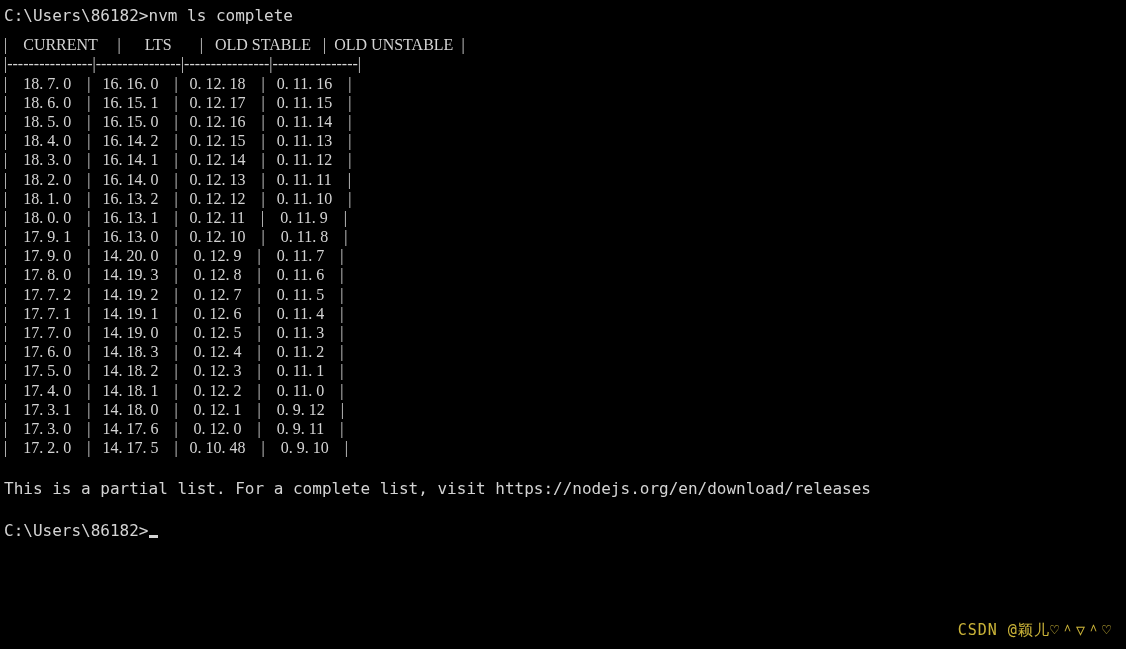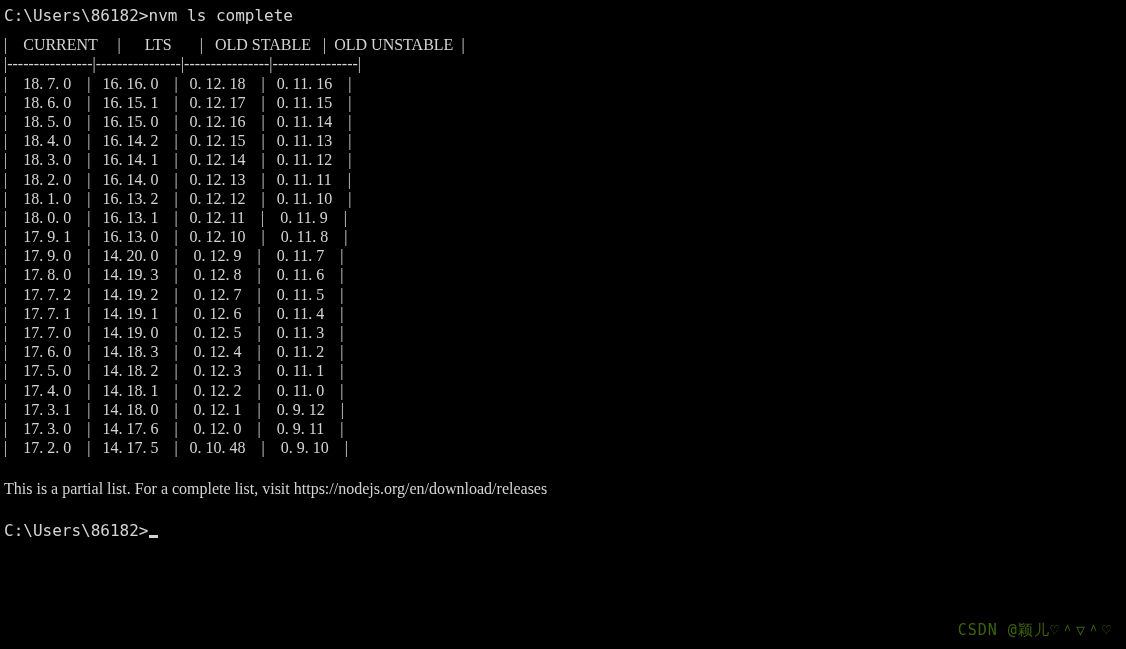--- a/index.html
+++ b/index.html
@@ -27,39 +27,38 @@
       margin-top: 10px;
       white-space: pre;
       font-family: Liberation Serif, serif;
     }
     .header-row, .divider-row, .data-row {
       display: flex;
     }
     .footer-text {
       margin-top: 22px;
       white-space: pre;
-      font-family: Liberation Serif, serif;
     }
     .final-prompt {
       margin-top: 22px;
       white-space: pre;
     }
     .cursor {
       display: inline-block;
       width: 9px;
       height: 3px;
       background: #d4d4d4;
       vertical-align: bottom;
       margin-bottom: 2px;
     }
     .watermark {
       position: absolute;
       right: 14px;
       bottom: 10px;
-      color: #4d7c0f;
+      color: #fde047;
       font-size: 15px;
       letter-spacing: 1px;
       opacity: 0.8;
     }
   </style>
 </head>
 <body>
 
 <div class="prompt-line"><span>C:\Users\86182&gt;</span><span>nvm ls complete</span></div>
 

